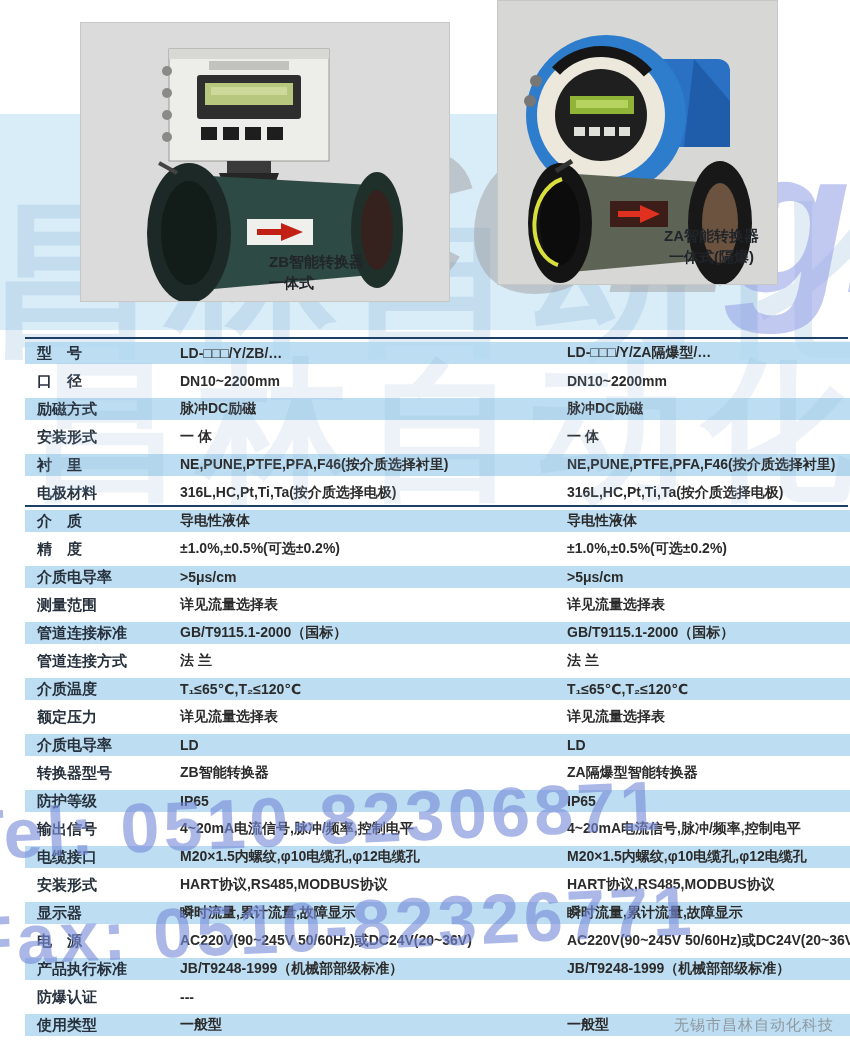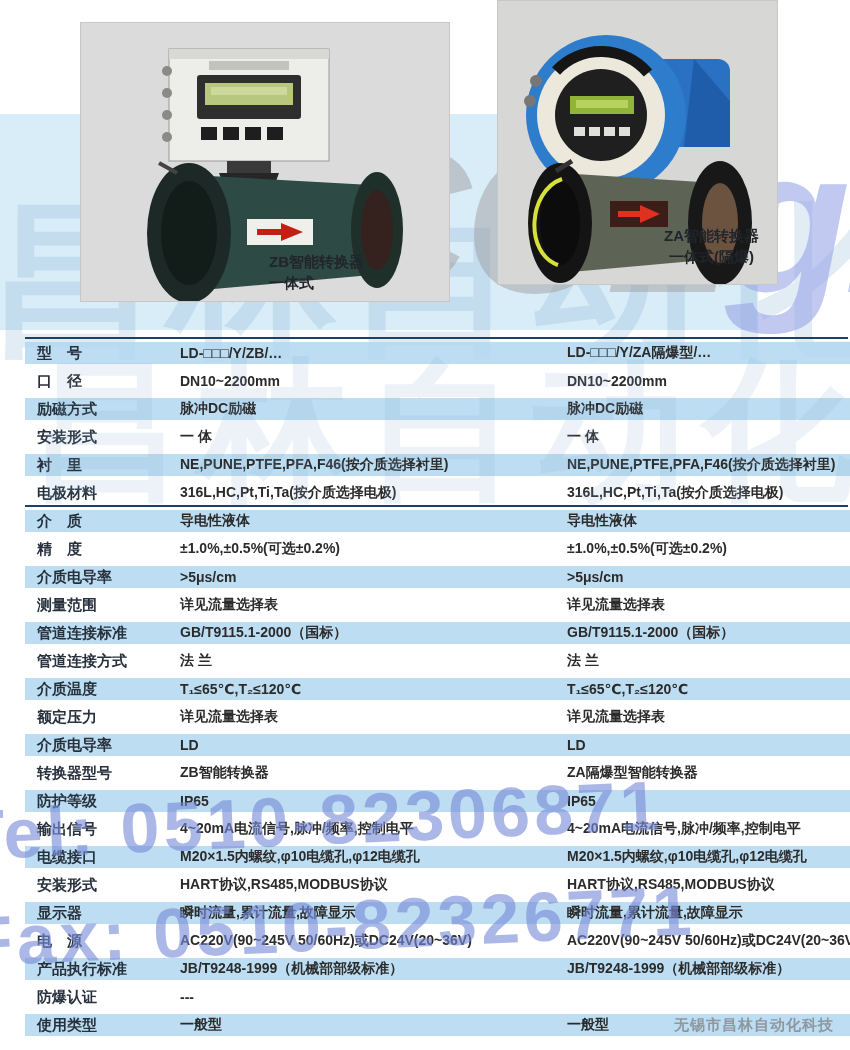--- a/index.html
+++ b/index.html
@@ -38,21 +38,21 @@
   .t-row{height:22px;margin-bottom:6px;display:grid;grid-template-columns:132px 376px 1fr;
          align-items:center;padding-left:12px;box-sizing:border-box;gap:11px;}
   .t-row.stripe{background:rgba(178,216,240,0.85);}
   .t-row .label{font-size:15px;font-weight:700;color:#27313d;white-space:nowrap;}
   .t-row .val{font-size:14px;font-weight:600;color:#2b2b2b;white-space:nowrap;}
   .divider{position:absolute;left:25px;width:823px;height:2px;background:#1d4066;z-index:3;}
   .div-top{top:337px;}
   .div-mid{top:505px;}
 
   .footer-co{position:absolute;right:16px;top:1014px;height:14px;line-height:22px;z-index:6;
-             font-size:15px;font-weight:700;color:#8d97a0;letter-spacing:1px;}
+             font-size:15px;font-weight:400;color:#8d97a0;letter-spacing:1px;}
 </style>
 </head>
 <body>
 
 <div class="page">
 
   <div class="wm-band"></div>
   <div class="wm-cjk1">昌林自动化</div>
   <div class="wm-logo"><span class="g1">CCL</span><span class="g2">gir</span></div>
 

